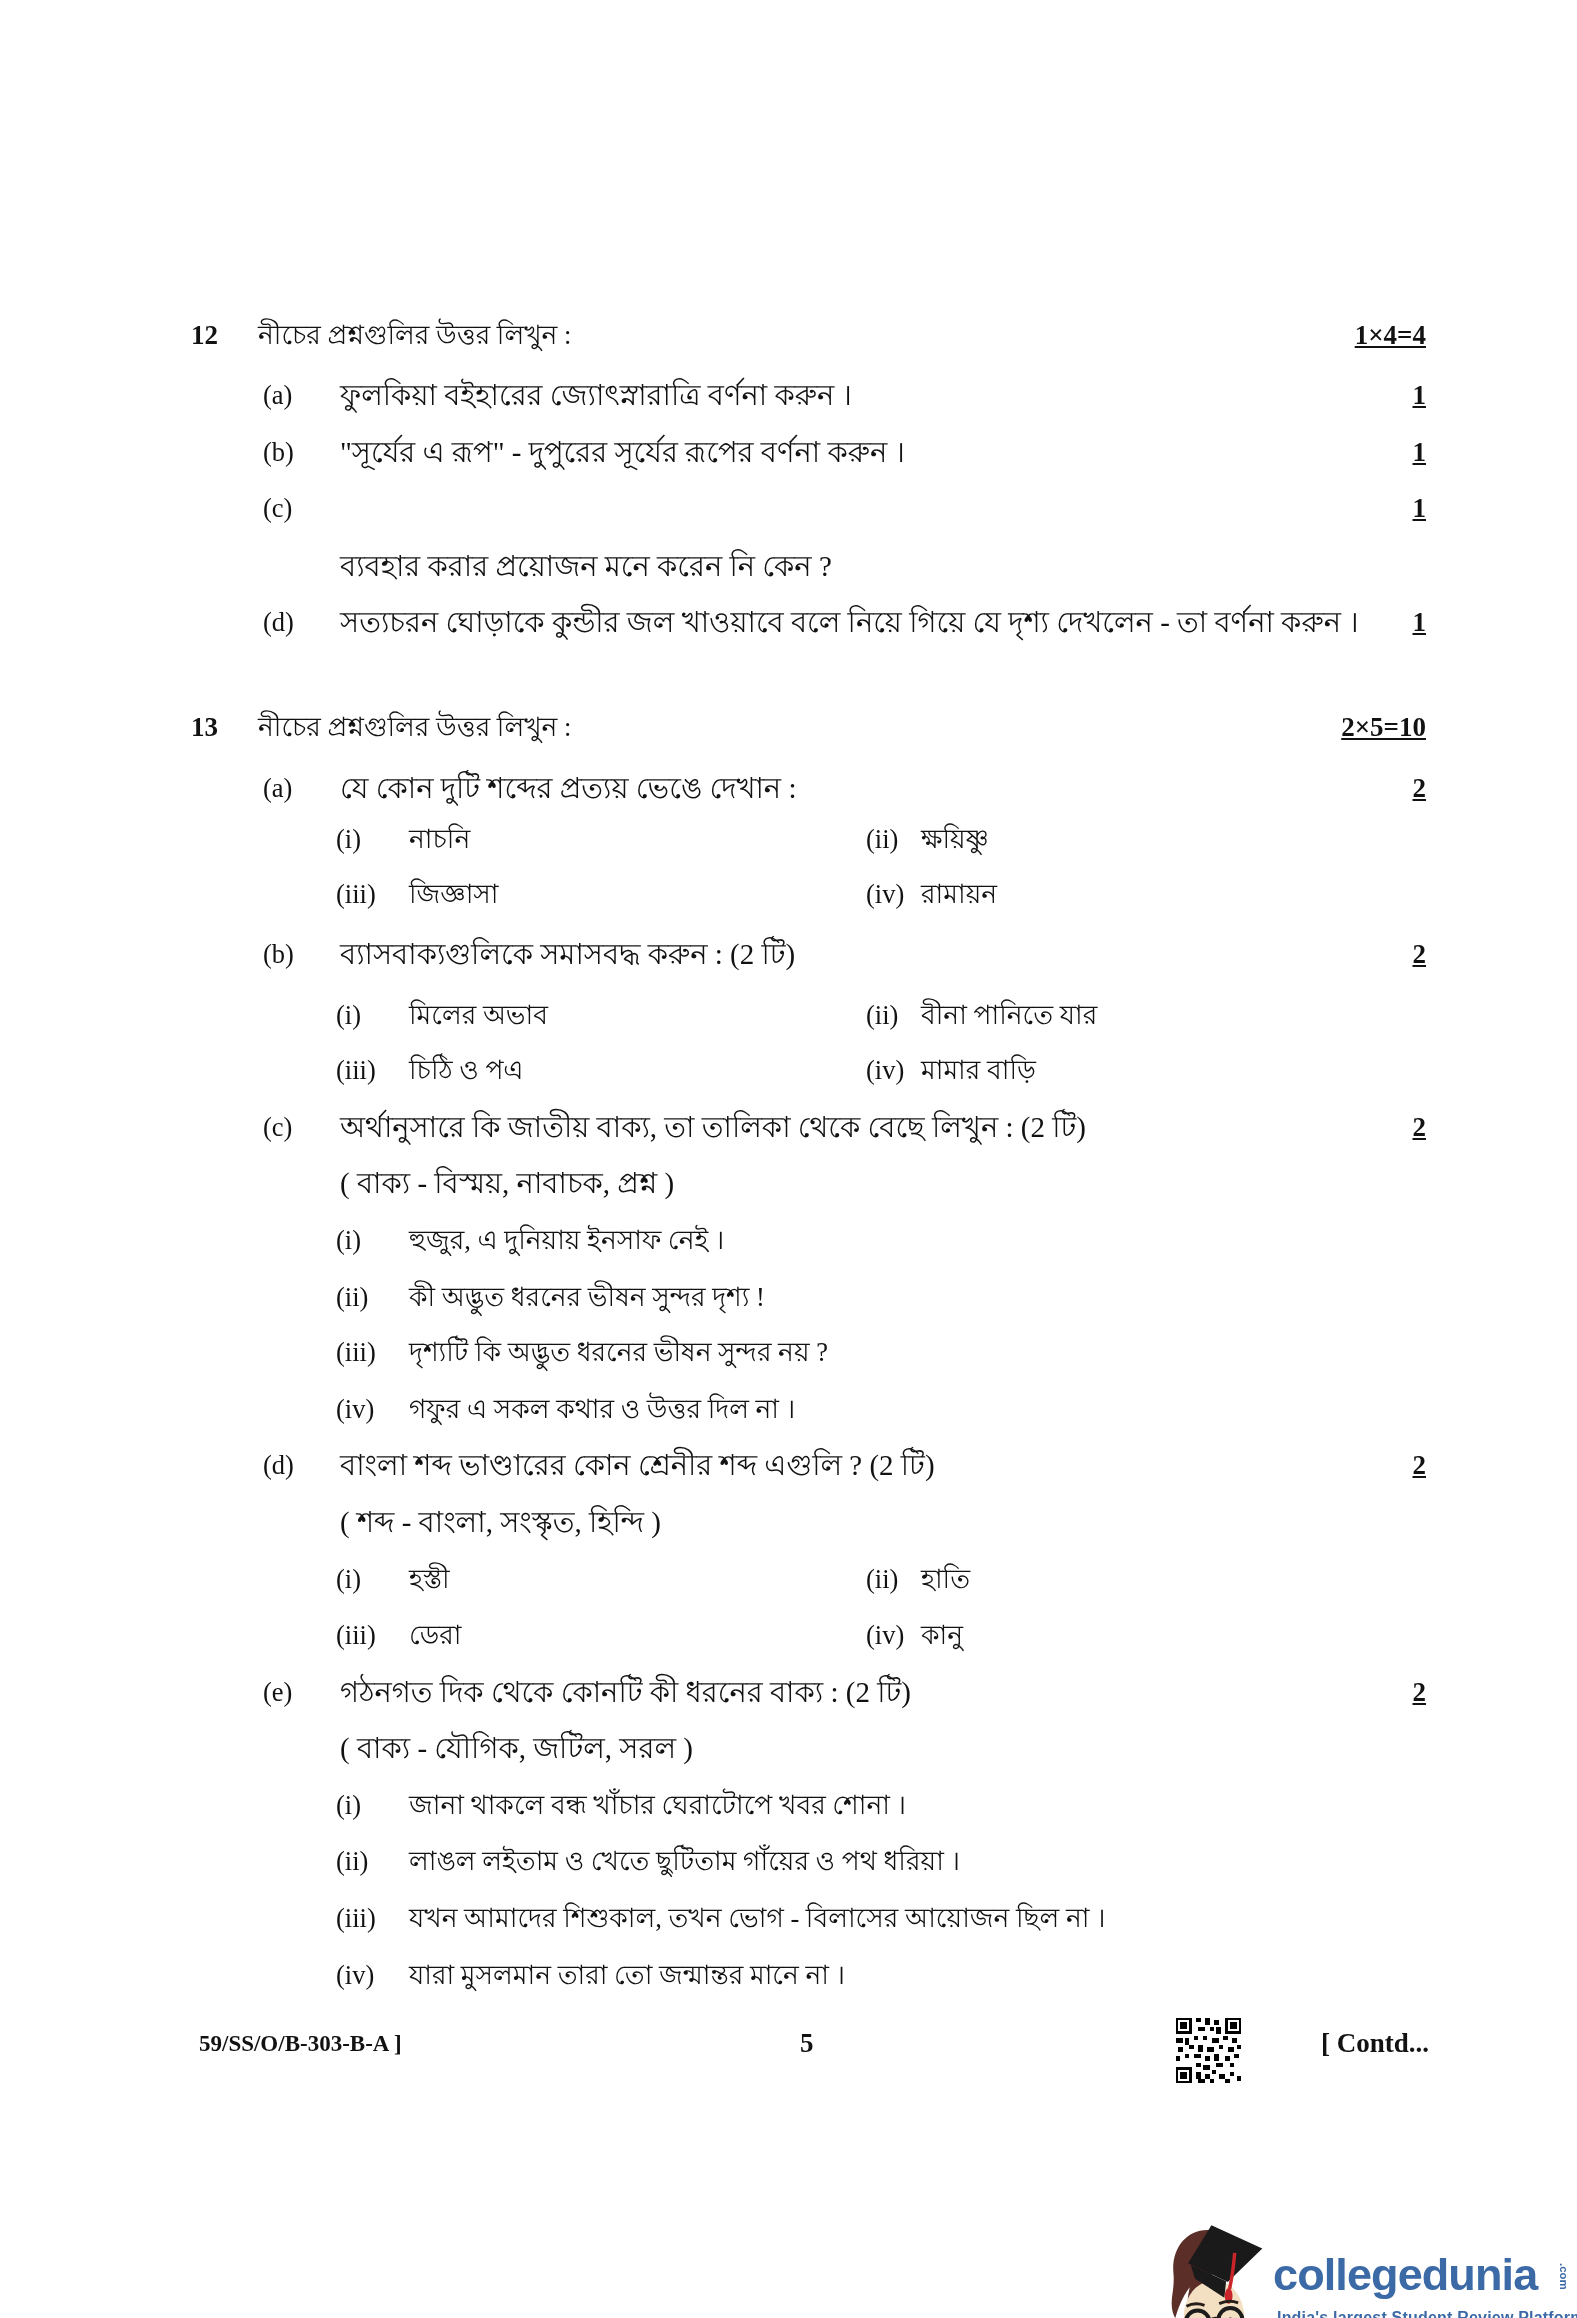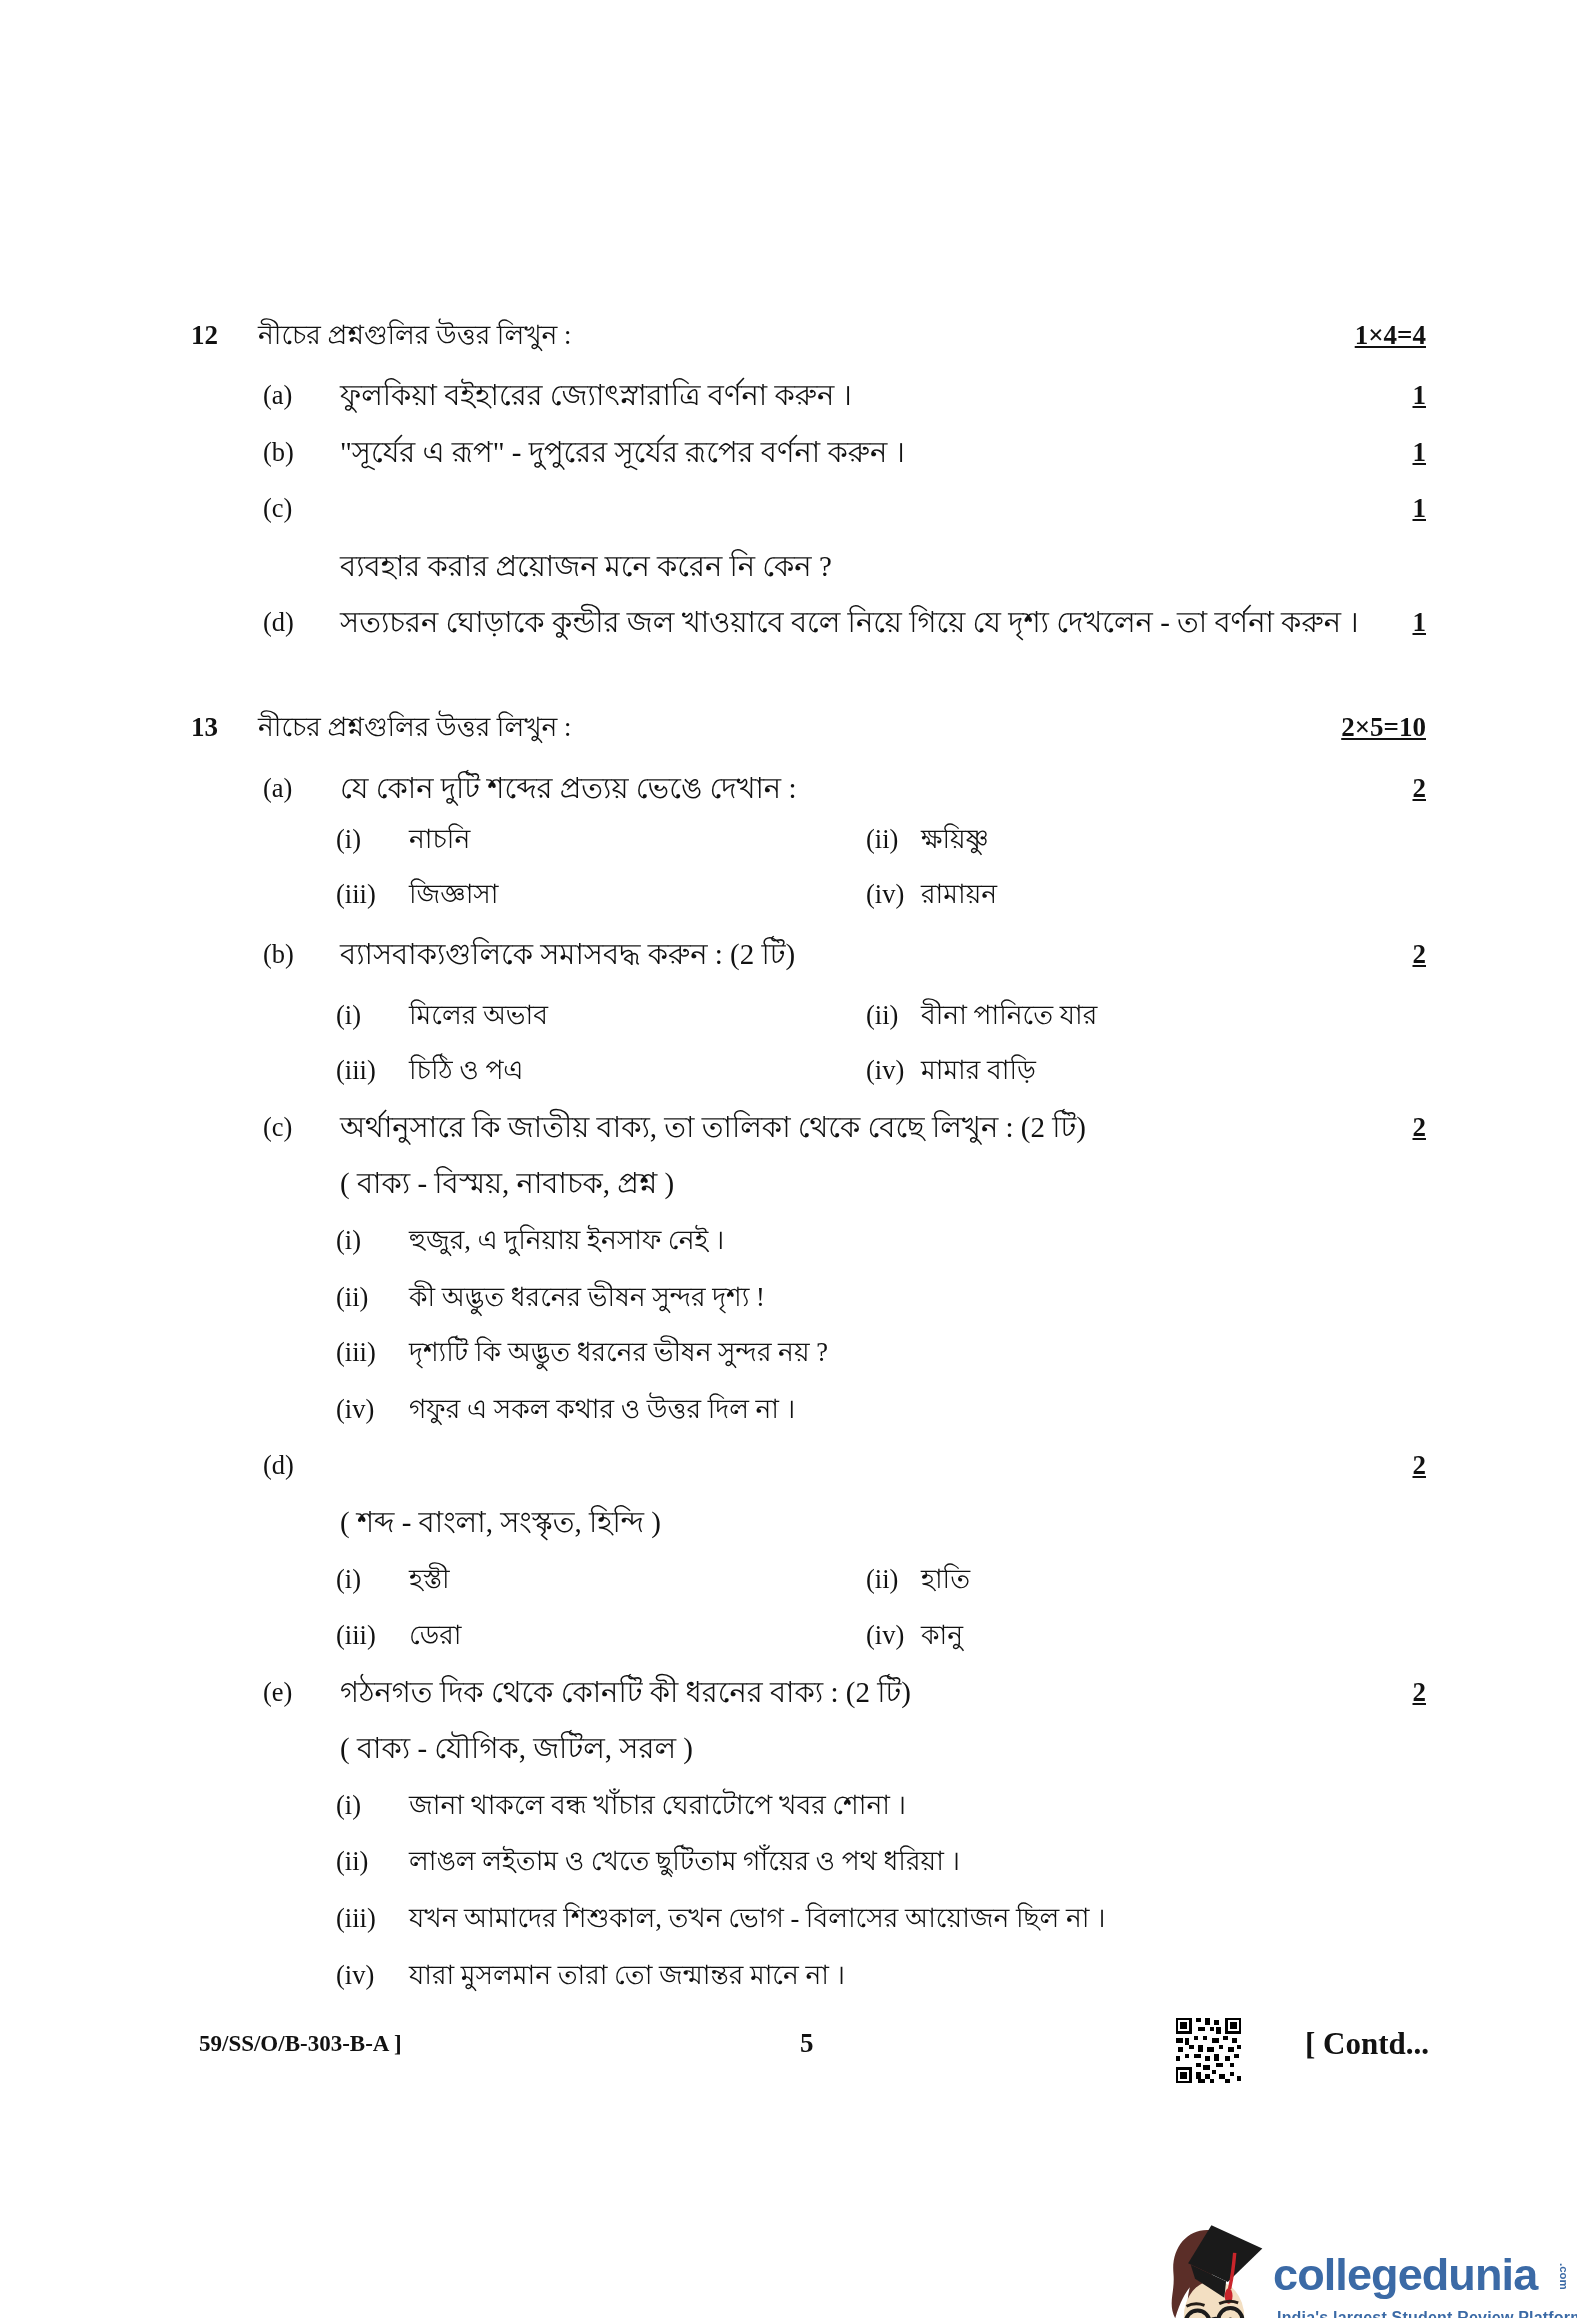--- a/index.html
+++ b/index.html
@@ -25,21 +25,21 @@
   .st{position:absolute;left:340px;font-size:29px;}
   
   .rl{position:absolute;left:336px;font-size:26.5px;}
   .rt{position:absolute;left:409px;font-size:26.5px;}
   
   .rl2{position:absolute;left:866px;font-size:26.5px;}
   .rt2{position:absolute;left:921px;font-size:26.5px;}
   
   .fcode{position:absolute;left:199px;font-weight:700;font-size:23px;}
   .fpage{position:absolute;left:800px;font-weight:700;font-size:27px;}
-  .fcontd{position:absolute;right:149px;font-weight:700;font-size:31px;}
+  .fcontd{position:absolute;right:149px;font-weight:700;font-size:27px;}
   .qr{position:absolute;left:1176px;top:1978px;width:65px;height:65px;}
   
   .logo{position:absolute;left:1162px;top:2175px;width:415px;height:144px;}
   .logo .mascot{position:absolute;left:0;top:5.3px;width:104px;height:138px;}
   .logo .brand{
     position:absolute;left:111px;top:34px;
     font-family:"Liberation Sans",sans-serif;
     font-weight:700;font-size:45px;letter-spacing:-0.9px;
     color:#3b6aa6;
   }
@@ -155,20 +155,21 @@
     <span class="rl">(iii)</span>
     <span class="rt">দৃশ্যটি কি অদ্ভুত ধরনের ভীষন সুন্দর নয় ?</span>
   </div>
   <div class="line" style="top:1350px">
     <span class="rl">(iv)</span>
     <span class="rt">গফুর এ সকল কথার ও উত্তর দিল না ।</span>
   </div>
 
   <div class="line" style="top:1406px">
     <span class="sl">(d)</span>
+    <span class="st">বাংলা শব্দ ভাণ্ডারের কোন শ্রেনীর শব্দ এগুলি ? (2 টি)</span>
     <span class="mk">2</span>
   </div>
   <div class="line" style="top:1463px">
     <span class="st">( শব্দ - বাংলা, সংস্কৃত, হিন্দি )</span>
   </div>
   <div class="line" style="top:1520px">
     <span class="rl">(i)</span>
     <span class="rt">হস্তী</span>
     <span class="rl2">(ii)</span>
     <span class="rt2">হাতি</span>

